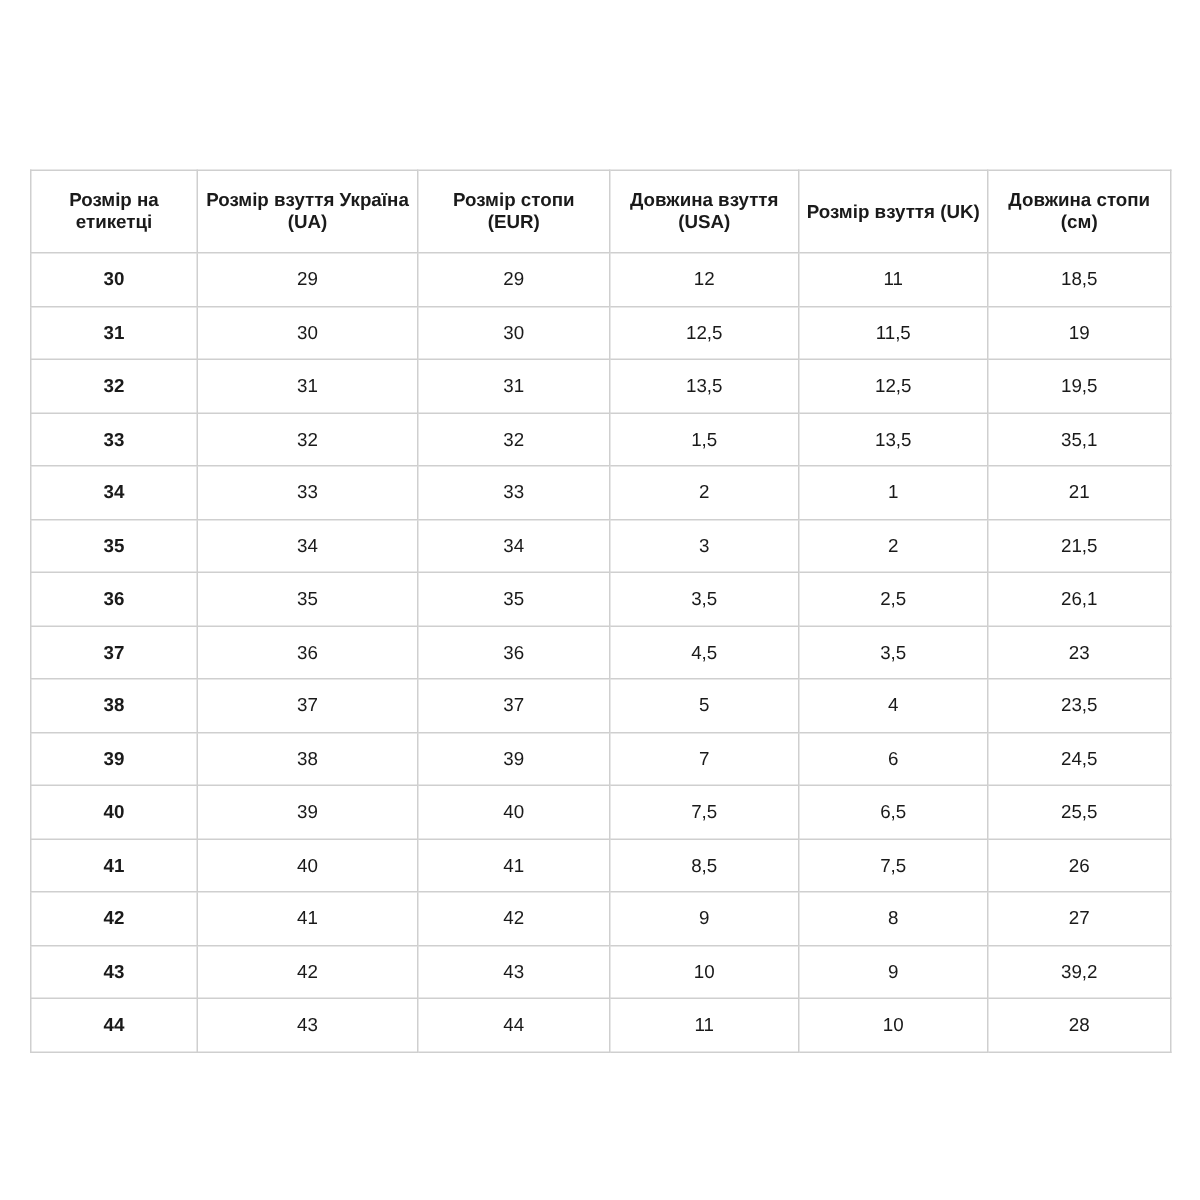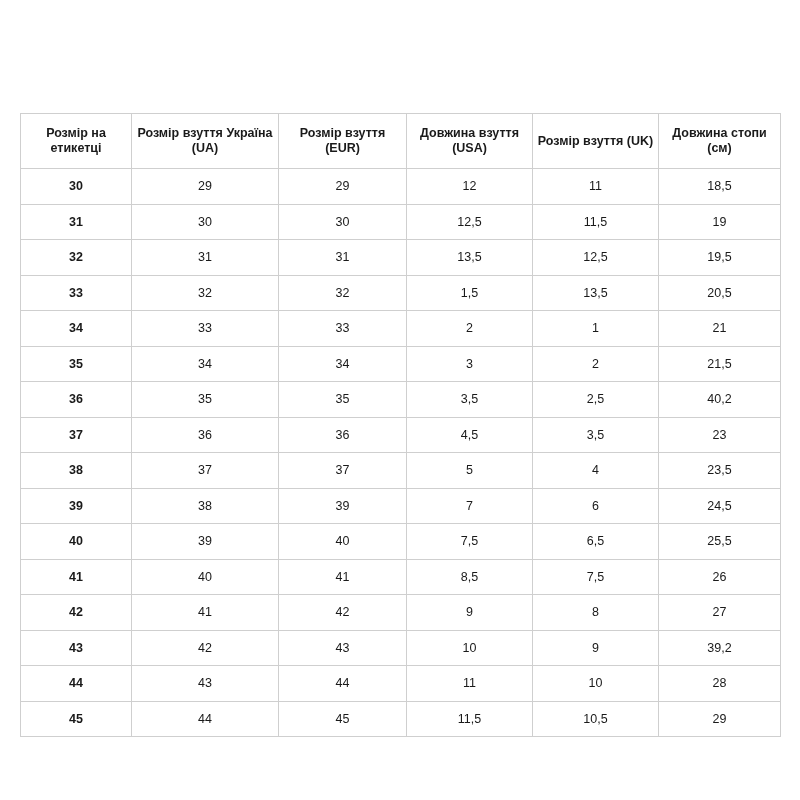--- a/index.html
+++ b/index.html
@@ -73,21 +73,21 @@
           <col class="c1">
           <col class="c2">
           <col class="c3">
           <col class="c4">
           <col class="c5">
       </colgroup>
       <thead>
         <tr>
           <th>Розмір на етикетці</th>
           <th>Розмір взуття Україна (UA)</th>
-          <th>Розмір взуття (EUR)</th>
+          <th>Розмір стопи (EUR)</th>
           <th>Довжина взуття (USA)</th>
           <th>Розмір взуття (UK)</th>
           <th>Довжина стопи (см)</th>
         </tr>
       </thead>
       <tbody>
         <tr>
           <td class="label-col">30</td>
           <td>29</td>
           <td>29</td>
@@ -110,21 +110,21 @@
           <td>13,5</td>
           <td>12,5</td>
           <td>19,5</td>
         </tr>
         <tr>
           <td class="label-col">33</td>
           <td>32</td>
           <td>32</td>
           <td>1,5</td>
           <td>13,5</td>
-          <td>20,5</td>
+          <td>35,1</td>
         </tr>
         <tr>
           <td class="label-col">34</td>
           <td>33</td>
           <td>33</td>
           <td>2</td>
           <td>1</td>
           <td>21</td>
         </tr>
         <tr>
@@ -134,21 +134,21 @@
           <td>3</td>
           <td>2</td>
           <td>21,5</td>
         </tr>
         <tr>
           <td class="label-col">36</td>
           <td>35</td>
           <td>35</td>
           <td>3,5</td>
           <td>2,5</td>
-          <td>40,2</td>
+          <td>26,1</td>
         </tr>
         <tr>
           <td class="label-col">37</td>
           <td>36</td>
           <td>36</td>
           <td>4,5</td>
           <td>3,5</td>
           <td>23</td>
         </tr>
         <tr>
@@ -200,24 +200,16 @@
           <td>39,2</td>
         </tr>
         <tr>
           <td class="label-col">44</td>
           <td>43</td>
           <td>44</td>
           <td>11</td>
           <td>10</td>
           <td>28</td>
         </tr>
-        <tr>
-          <td class="label-col">45</td>
-          <td>44</td>
-          <td>45</td>
-          <td>11,5</td>
-          <td>10,5</td>
-          <td>29</td>
-        </tr>
       </tbody>
     </table>
   </div>
 </div>
 
 </body></html>

